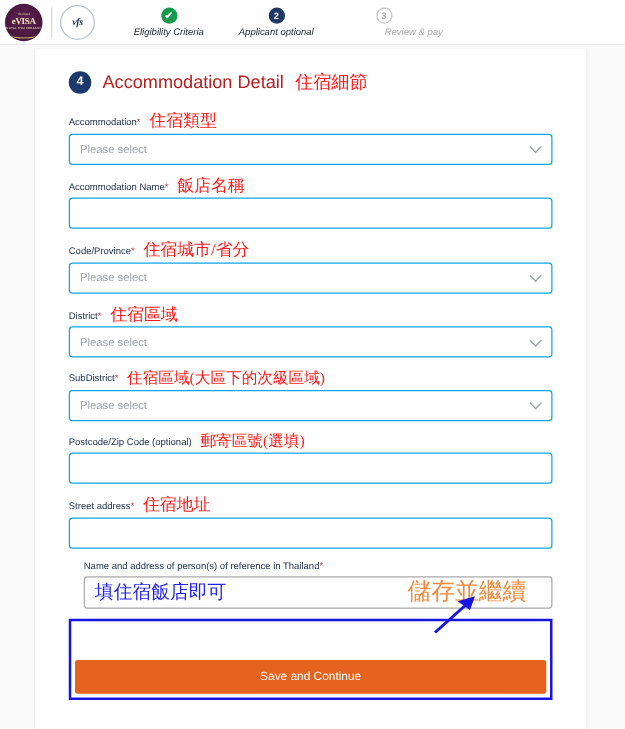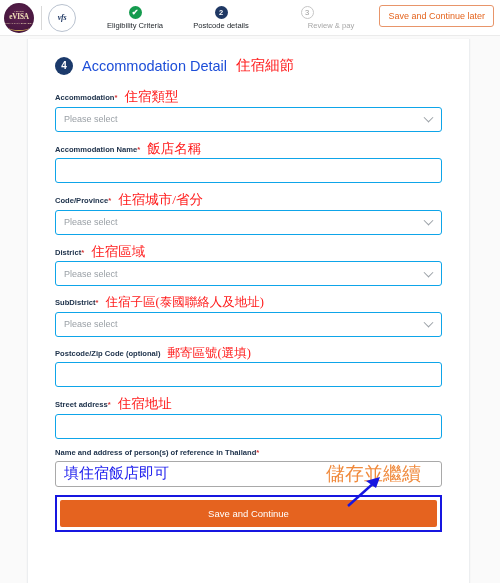--- a/index.html
+++ b/index.html
@@ -128,20 +128,21 @@
   .step-badge.todo {
     background: #ffffff;
     border: 1px solid #c6c6c6;
     color: #9a9a9a;
     font-weight: normal;
   }
   .step-label {
     font-size: 7.6px;
     color: #24292e;
     white-space: nowrap;
+    font-style: italic;
   }
   .step.todo-step .step-label { color: #a6a6a6; padding-left: 48px; }
 
   .save-later {
     position: absolute;
     right: 6px;
     top: 5px;
     border: 1px solid #e8956a;
     border-radius: 3px;
     background: #ffffff;
@@ -188,21 +189,21 @@
     color: #ffffff;
     font-size: 10px;
     font-weight: bold;
     display: flex;
     align-items: center;
     justify-content: center;
     flex: 0 0 auto;
   }
   .section-title {
     font-size: 14.5px;
-    color: #1d4ed8;
+    color: #b91c1c;
     margin-left: 9px;
     white-space: nowrap;
   }
   .anno-red {
     color: #ff1a1a;
     font-family: Liberation Serif, serif;
     white-space: nowrap;
   }
   .section-anno {
     font-size: 14.5px;
@@ -212,21 +213,21 @@
   .field { margin-bottom: 9px; }
   .field-labelrow {
     display: flex;
     align-items: baseline;
     margin-bottom: 4px;
     white-space: nowrap;
   }
   .field-label {
     font-size: 7.6px;
     color: #20344d;
-    font-weight: 700;
+    font-weight: 400;
   }
   .req { color: #d63333; }
   .field-anno {
     font-size: 13.5px;
     margin-left: 7px;
     line-height: 1;
     position: relative;
     top: 1px;
   }
   .field-anno.small { font-size: 12.5px; }
@@ -292,20 +293,21 @@
   .submit-btn {
     width: 100%;
     height: 27px;
     background: #e5631f;
     border: none;
     border-radius: 2px;
     color: #ffffff;
     font-size: 9.5px;
     cursor: pointer;
     font-family: "Liberation Sans", sans-serif;
+    margin-top: 28px;
   }
   .arrow-svg {
     position: absolute;
     right: 56px;
     top: -22px;
     pointer-events: none;
   }
 </style>
 </head>
 <body>
@@ -323,29 +325,28 @@
     <div class="vfs-logo">vfs</div>
   </div>
 
   <div class="steps">
     <div class="step">
       <div class="step-badge done">✔</div>
       <div class="step-label">Eligibility Criteria</div>
     </div>
     <div class="step">
       <div class="step-badge active">2</div>
-      <div class="step-label">Postcode details</div>
+      <div class="step-label">Applicant optional</div>
     </div>
     <div class="step todo-step">
       <div class="step-badge todo">3</div>
       <div class="step-label">Review &amp; pay</div>
     </div>
   </div>
 
-  <button class="save-later">Save and Continue later</button>
 </div>
 
 <div class="page-body">
   <div class="card">
 
     <div class="section-head">
       <div class="section-num">4</div>
       <div class="section-title">Accommodation Detail</div>
       <div class="section-anno anno-red">住宿細節</div>
     </div>
@@ -394,21 +395,21 @@
       <div class="control">
         <span>Please select</span>
         <span class="chev"></span>
       </div>
     </div>
 
     <div class="field">
       <div class="field-labelrow">
         <span class="field-label">SubDistrict</span>
           <span class="field-label req">*</span>
-        <span class="field-anno anno-red small">住宿子區(泰國聯絡人及地址)</span>
+        <span class="field-anno anno-red small">住宿區域(大區下的次級區域)</span>
       </div>
       <div class="control">
         <span>Please select</span>
         <span class="chev"></span>
       </div>
     </div>
 
     <div class="field">
       <div class="field-labelrow">
         <span class="field-label">Postcode/Zip Code (optional)</span>
@@ -423,21 +424,21 @@
       <div class="field-labelrow">
         <span class="field-label">Street address</span>
           <span class="field-label req">*</span>
         <span class="field-anno anno-red">住宿地址</span>
       </div>
       <div class="control text-input">
         <span></span>
       </div>
     </div>
 
-    <div class="field" style="margin-bottom:0;">
+    <div class="field" style="margin-bottom:0;margin-left:12px;">
       <div class="field-labelrow">
         <span class="field-label">Name and address of person(s) of reference in Thailand</span>
           <span class="field-label req">*</span>
       </div>
       <div class="control text-input ref-input">
         <span class="ref-blue">填住宿飯店即可</span>
         <span class="ref-orange">儲存並繼續</span>
       </div>
     </div>
 

